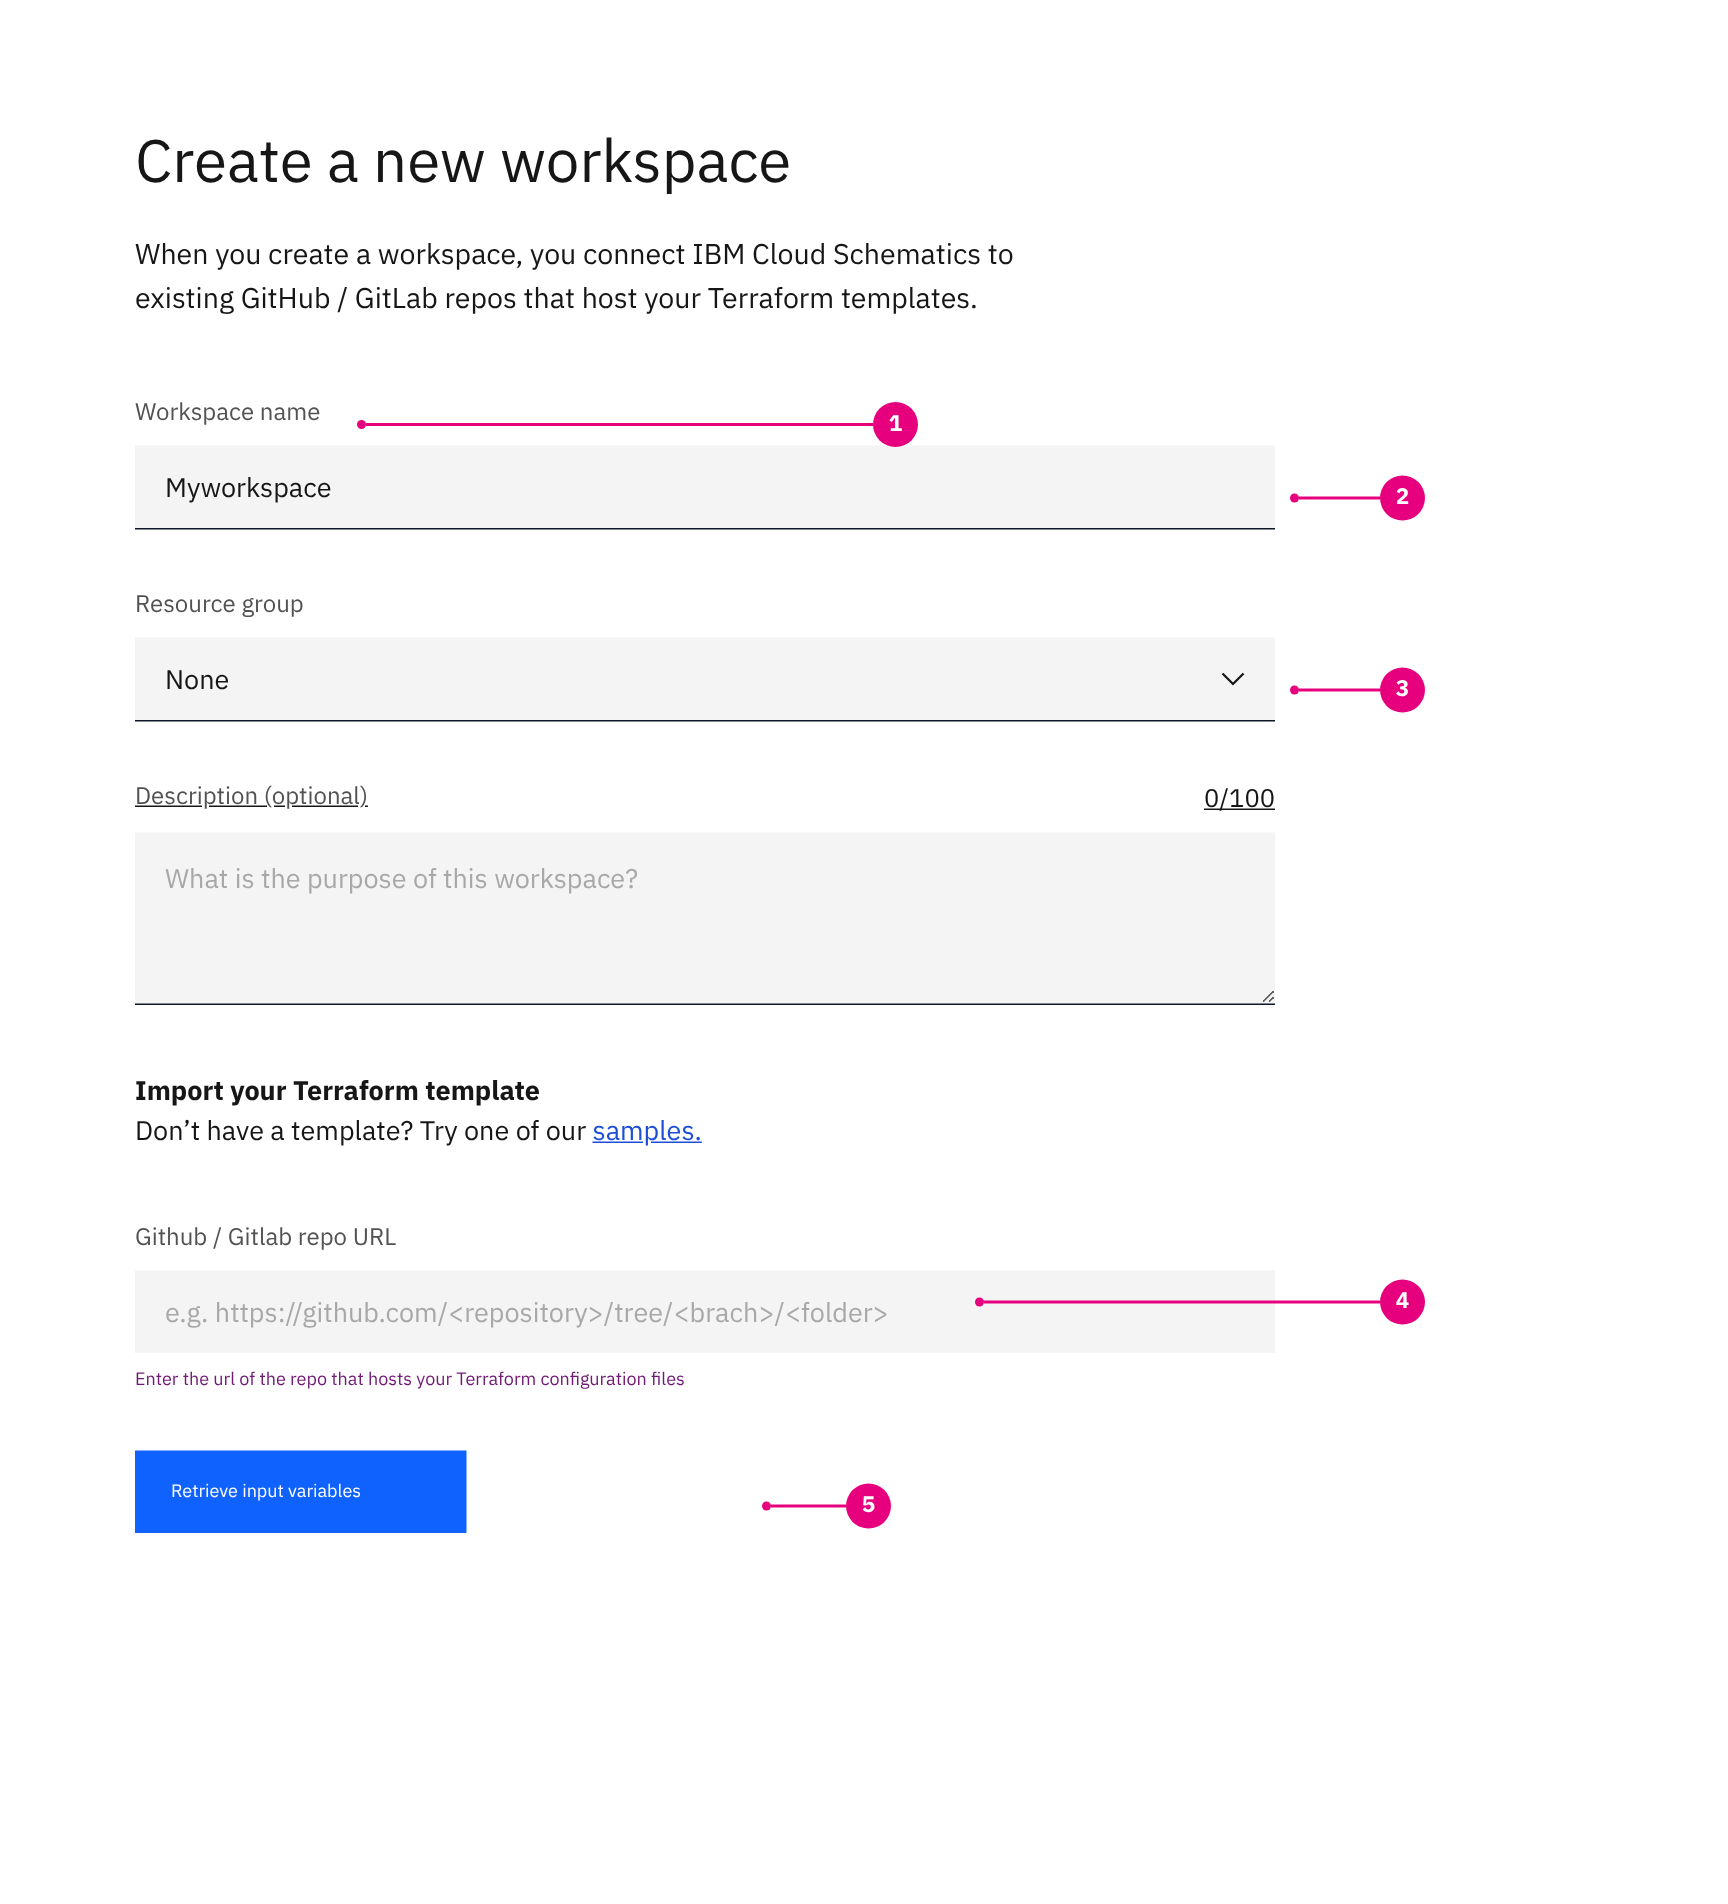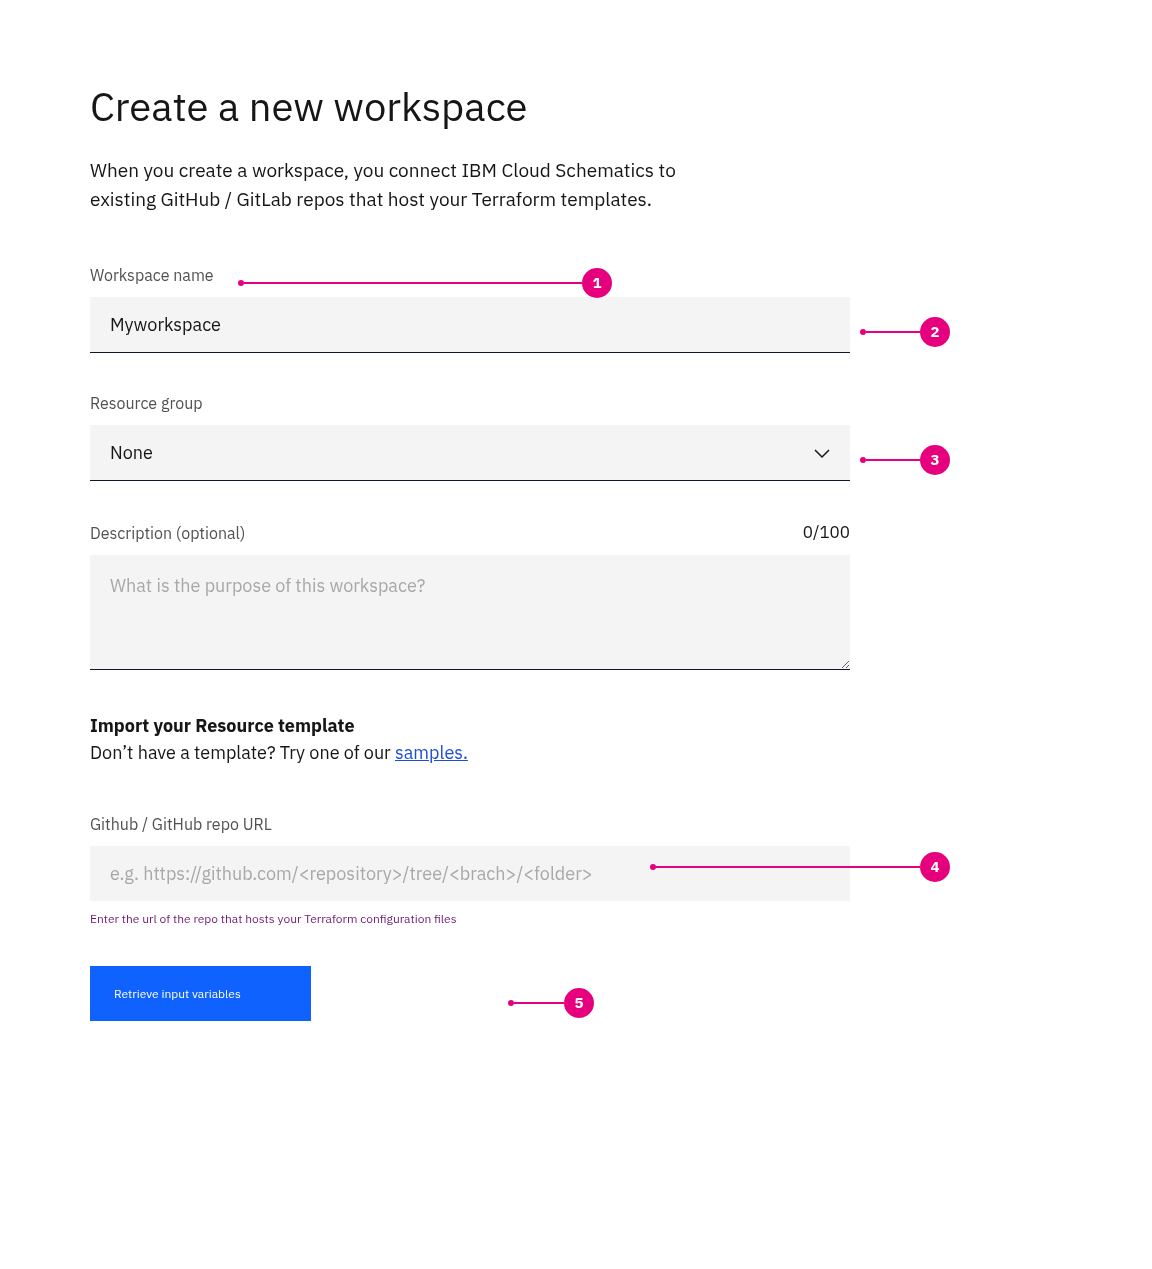--- a/index.html
+++ b/index.html
@@ -28,22 +28,23 @@
   .field { margin-bottom: 40px; position: relative; }
   .label {
     font-size: 16px;
     color: #525252;
     margin-bottom: 12px;
     display: block;
   }
   .label-row {
     display: flex;
     justify-content: space-between;
-    align-items: flex-end;
+    align-items: flex-start;
     margin-bottom: 12px;
+    text-decoration: underline;
   }
   .counter { font-size: 17px; color: #161616; }
   .text-input, .select, .textarea {
     width: 100%;
     background: #f4f4f4;
     border: none;
     border-bottom: 1px solid #0f172a;
     padding: 16px 20px;
     font-size: 18px;
     font-family: inherit;
@@ -164,27 +165,27 @@
   </div>
 
   <div class="field">
     <div class="label-row">
       <label class="label" style="margin-bottom:0;">Description (optional)</label>
       <span class="counter">0/100</span>
     </div>
     <textarea class="textarea" placeholder="What is the purpose of this workspace?" style=""></textarea>
   </div>
 
-  <h2 class="section-heading">Import your Resource template</h2>
+  <h2 class="section-heading">Import your Terraform template</h2>
   <p class="section-sub">
     <span>Don’t have a template? Try one of our </span><a href="#">samples.</a>
   </p>
 
   <div class="field repo-field">
-    <label class="label">Github / GitHub repo URL</label>
+    <label class="label">Github / Gitlab repo URL</label>
     <input class="text-input repo-input" type="text" placeholder="e.g. https://github.com/&lt;repository&gt;/tree/&lt;brach&gt;/&lt;folder&gt;" style="">
     <p class="helper">Enter the url of the repo that hosts your Terraform configuration files</p>
     
     <div class="callout" style="left:560px; top:38px;">
       <span class="dot"></span>
       <span class="line" style="width:264px;"></span>
       <span class="badge">4</span>
     </div>
   </div>
 

